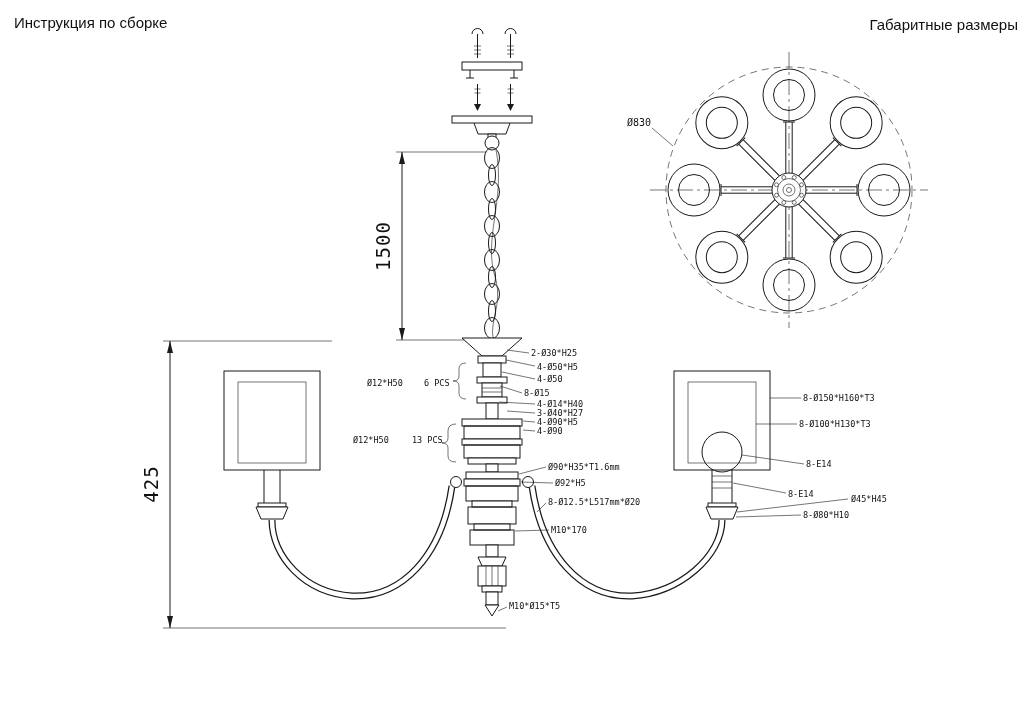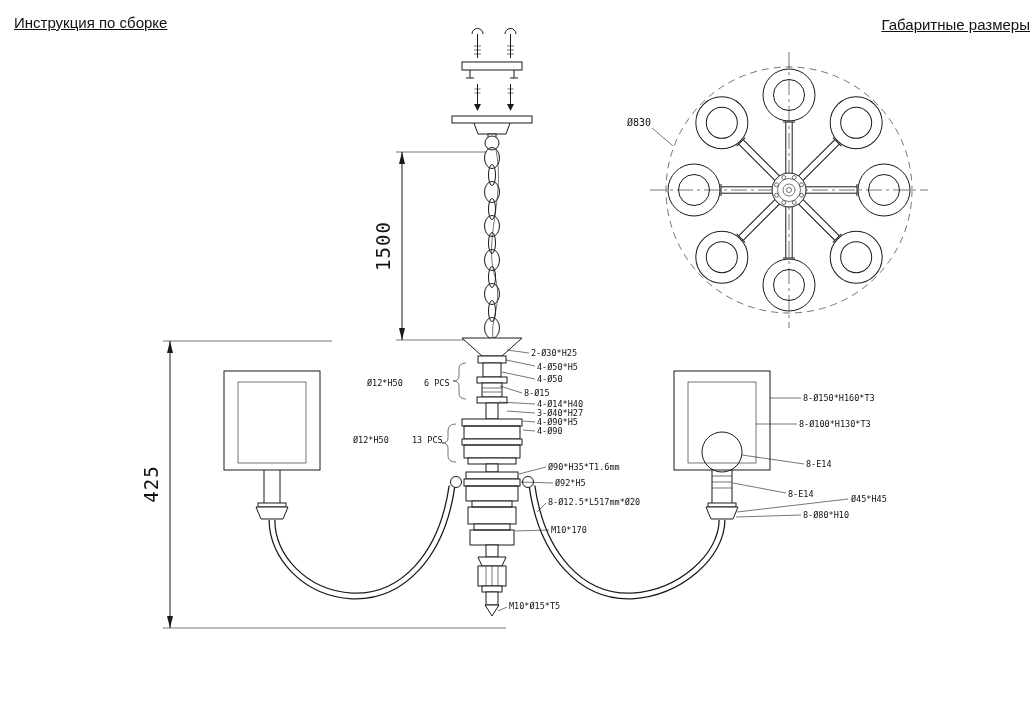--- a/index.html
+++ b/index.html
@@ -1,19 +1,19 @@
 <!DOCTYPE html>
 <html><head>
 <meta charset="utf-8">
 <style>
   html,body{margin:0;padding:0;background:#fff;}
   .sheet{position:relative;width:1034px;height:713px;background:#fff;font-family:"Liberation Sans",sans-serif;color:#111;overflow:hidden;}
-  .hdr{position:absolute;font-size:15px;text-decoration:underline;}
+  .hdr{position:absolute;font-size:15px;}
   .hdr-left{left:14px;top:14px;}
-  .hdr-right{right:4px;top:16px;}
+  .hdr-right{right:16px;top:16px;}
   .footer{position:absolute;left:0;right:0;bottom:16px;text-align:center;font-size:15px;}
   svg{position:absolute;left:0;top:0;}
   svg text{font-family:"DejaVu Sans Mono",monospace;fill:#111;}
   .lbl{font-size:8.5px;}
   .dim{font-size:19px;letter-spacing:1px;}
   .ln{stroke:#1a1a1a;stroke-width:1;fill:none;}
   .thin{stroke:#1a1a1a;stroke-width:0.6;fill:none;}
   .fw{fill:#fff;}
   .blk{fill:#1a1a1a;stroke:none;}
 </style>

